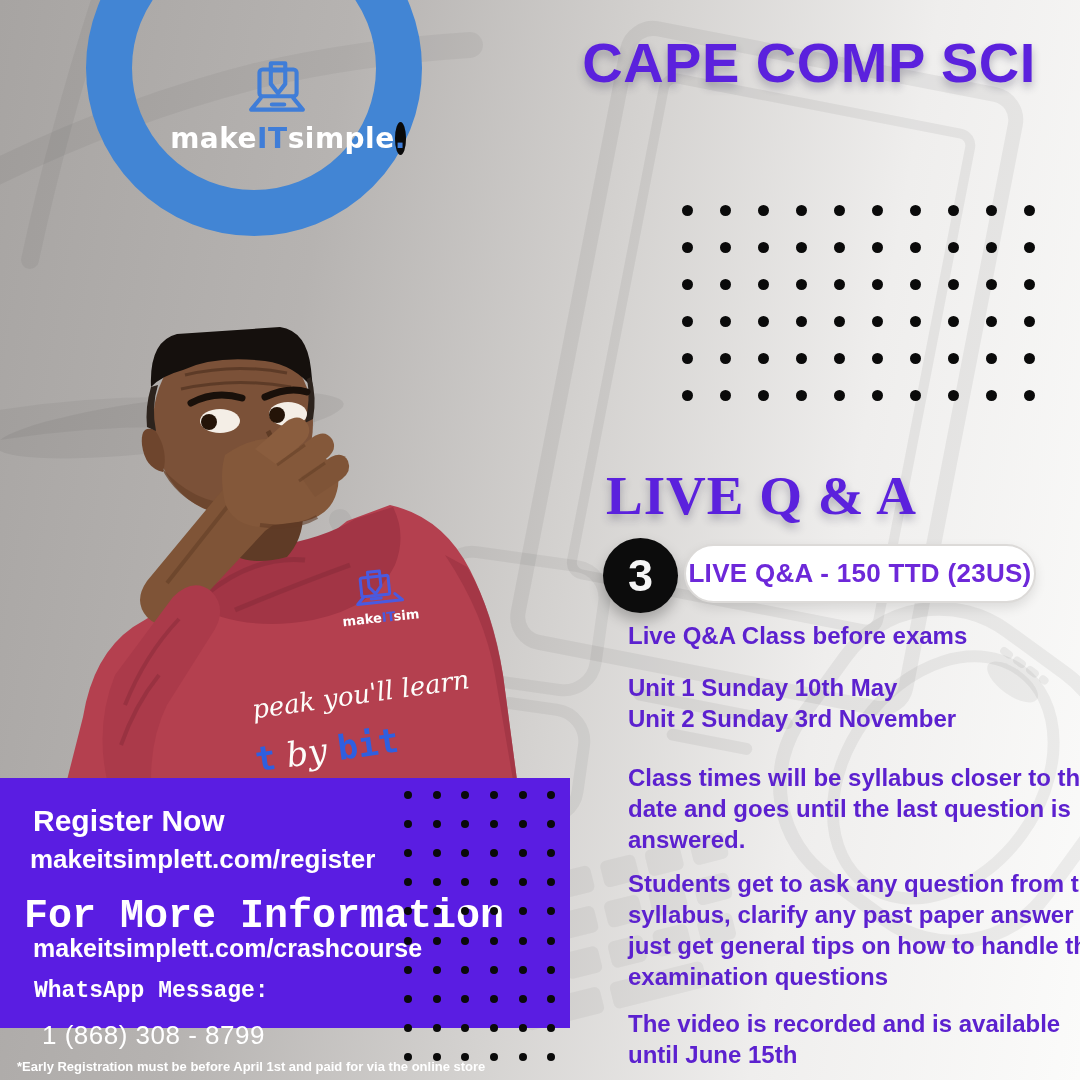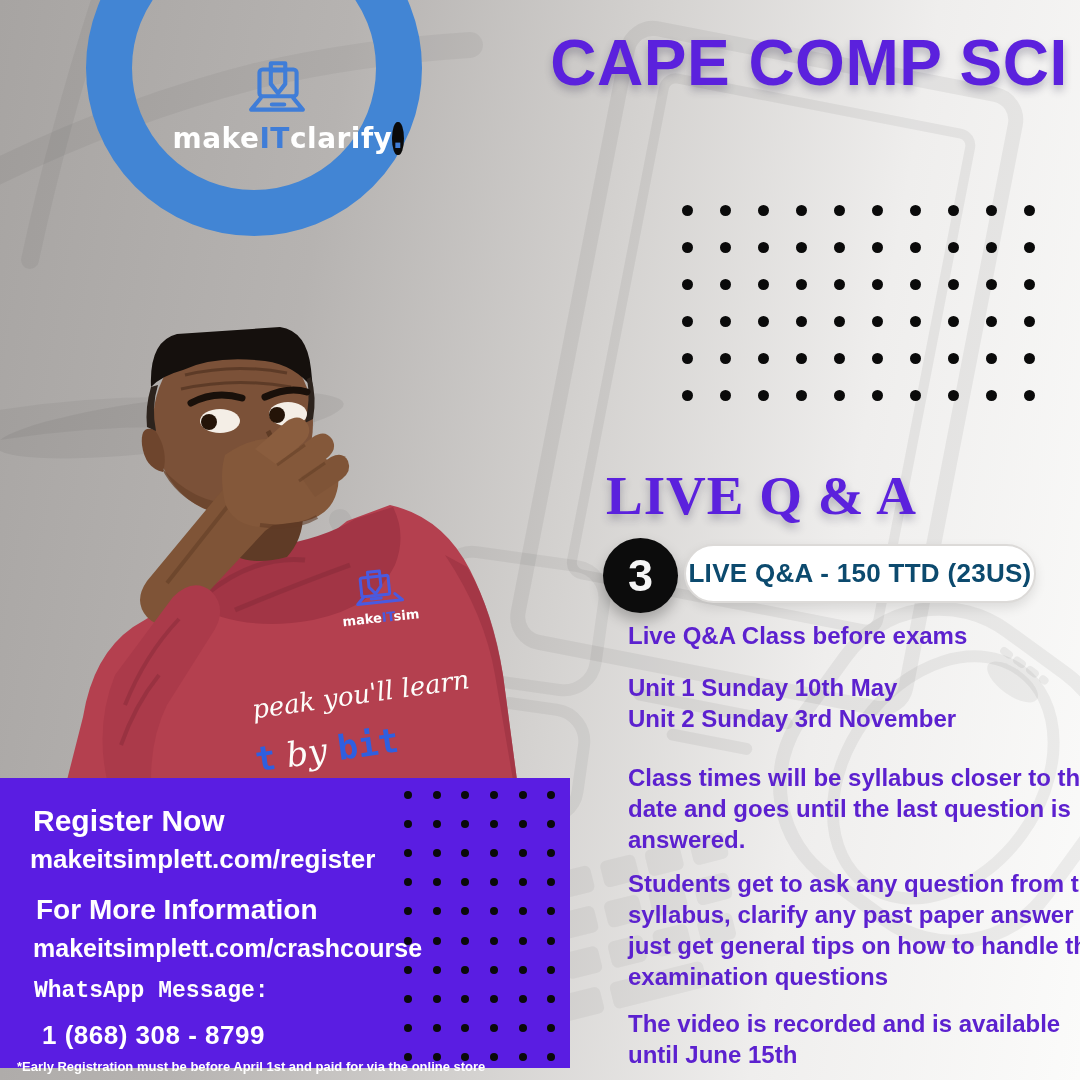--- a/index.html
+++ b/index.html
@@ -13,54 +13,54 @@
   .logo-ring{position:absolute;left:86px;top:-100px;width:244px;height:244px;
     border:46px solid #4285d4;border-radius:50%;z-index:2;}
   .logo-icon{position:absolute;left:244px;top:58px;z-index:3;}
   .logo-text{position:absolute;left:168px;top:122px;width:240px;text-align:center;z-index:3;
     font-family:"DejaVu Sans","Liberation Sans",sans-serif;
     font-size:28px;font-weight:600;letter-spacing:.5px;color:#ffffff;}
   .logo-text .it{color:#3f7dd8;font-weight:800;}
   .logo-text .dot{color:#3f7dd8;font-weight:800;}
   
   .title{position:absolute;left:544px;top:28px;width:530px;z-index:3;text-align:center;
-    font-size:64px;line-height:70px;font-weight:800;letter-spacing:.5px;color:#5b21dd;
+    font-size:56px;line-height:70px;font-weight:800;letter-spacing:.5px;color:#5b21dd;
     text-shadow:0 5px 8px rgba(40,35,70,.30);}
   
   #top-dots{position:absolute;left:668px;top:192px;display:grid;
     grid-template-columns:repeat(10,38px);grid-auto-rows:37px;z-index:1;}
   #top-dots .dot{width:11px;height:11px;}
   #panel-dots{position:absolute;left:394px;top:2px;display:grid;
     grid-template-columns:repeat(6,28.6px);grid-auto-rows:29.2px;}
   #panel-dots .dot{width:8px;height:8px;}
   .dot{background:#0a0a0a;border-radius:50%;place-self:center;}
   
   .qa-heading{position:absolute;left:606px;top:464px;z-index:3;
     font-size:55px;font-weight:800;letter-spacing:1px;color:#5b21dd;
     text-shadow:0 5px 8px rgba(40,35,70,.30);font-family:Liberation Serif, serif;}
   .badge{position:absolute;left:603px;top:538px;width:75px;height:75px;border-radius:50%;
     background:#0c0c0c;color:#f5f5f5;display:flex;align-items:center;justify-content:center;
     font-size:45px;font-weight:800;z-index:3;box-shadow:0 8px 14px rgba(0,0,0,.25);}
   .pill{position:absolute;left:684px;top:544px;width:352px;height:59px;border-radius:32px;
     background:#ffffff;border:2px solid #dcdad8;z-index:3;display:flex;align-items:center;
-    justify-content:center;font-size:26px;font-weight:700;letter-spacing:.3px;color:#0c4a6e;
+    justify-content:center;font-size:26px;font-weight:700;letter-spacing:.3px;color:#6d28d9;
     box-shadow:0 5px 12px rgba(0,0,0,.10);box-sizing:border-box;}
   .copy{position:absolute;left:628px;width:482px;z-index:3;
     font-size:24px;line-height:31px;font-weight:700;color:#5c21cf;}
   .p-desc{top:620px;} .p-units{top:672px;} .p-times{top:762px;}
   .p-questions{top:868px;} .p-video{top:1008px;}
   
-  .panel{position:absolute;left:0;top:778px;width:570px;height:290px;background:#5a1de2;z-index:4;}
+  .panel{position:absolute;left:0;top:778px;width:570px;height:250px;background:#5a1de2;z-index:4;}
   .panel .line{position:absolute;color:#ffffff;white-space:nowrap;}
   .reg-h{left:33px;top:26px;font-size:30px;font-weight:700;}
   .reg-u{left:30px;top:66px;font-size:26px;font-weight:700;}
-  .info-h{left:36px;top:116px;font-size:28px;font-weight:700;}
+  .info-h{left:24px;top:116px;font-size:40px;font-weight:700;font-family:Liberation Mono, monospace;}
   .info-u{left:33px;top:156px;font-size:25px;font-weight:700;}
   .wa-h{left:34px;top:200px;font-size:23px;font-weight:700;font-family:Liberation Mono, monospace;}
-  .wa-n{left:42px;top:242px;font-size:26px;font-weight:700;letter-spacing:.5px;}
+  .wa-n{left:42px;top:242px;font-size:26px;font-weight:400;letter-spacing:.5px;}
   .disc{left:17px;top:281px;font-size:13px;font-weight:700;color:rgba(255,255,255,.92);}
   
   .man{position:absolute;left:55px;top:325px;z-index:2;}
 </style>
 </head>
 <body>
 
 <div class="canvas">
 
   <svg class="bg-sketch" width="1080" height="1080" viewBox="0 0 1080 1080">
@@ -112,21 +112,21 @@
   </svg>
 
   <div class="logo-ring"></div>
   <svg class="logo-icon" width="66" height="60" viewBox="0 0 64 58">
     <g fill="none" stroke="#3f7dd8" stroke-width="4" stroke-linecap="round" stroke-linejoin="round">
       <rect x="15" y="11" width="36" height="26" rx="3"></rect>
       <path d="M26,5 h14 M26,5 v20 l7,9 l7,-9 v-20 M26,12 h14"></path>
       <path d="M7,50 l9,-11 M57,50 l-9,-11 M7,50 h50 M27,45 h12"></path>
     </g>
   </svg>
-  <div class="logo-text"><span>make</span><span class="it">IT</span><span>clarify</span><span class="dot">.</span></div>
+  <div class="logo-text"><span>make</span><span class="it">IT</span><span>simple</span><span class="dot">.</span></div>
 
   <div class="title">
     <div>CAPE COMP SCI</div>
   </div>
 
   <div id="top-dots">
       <div class="dot"></div>
       <div class="dot"></div>
       <div class="dot"></div>
       <div class="dot"></div>

